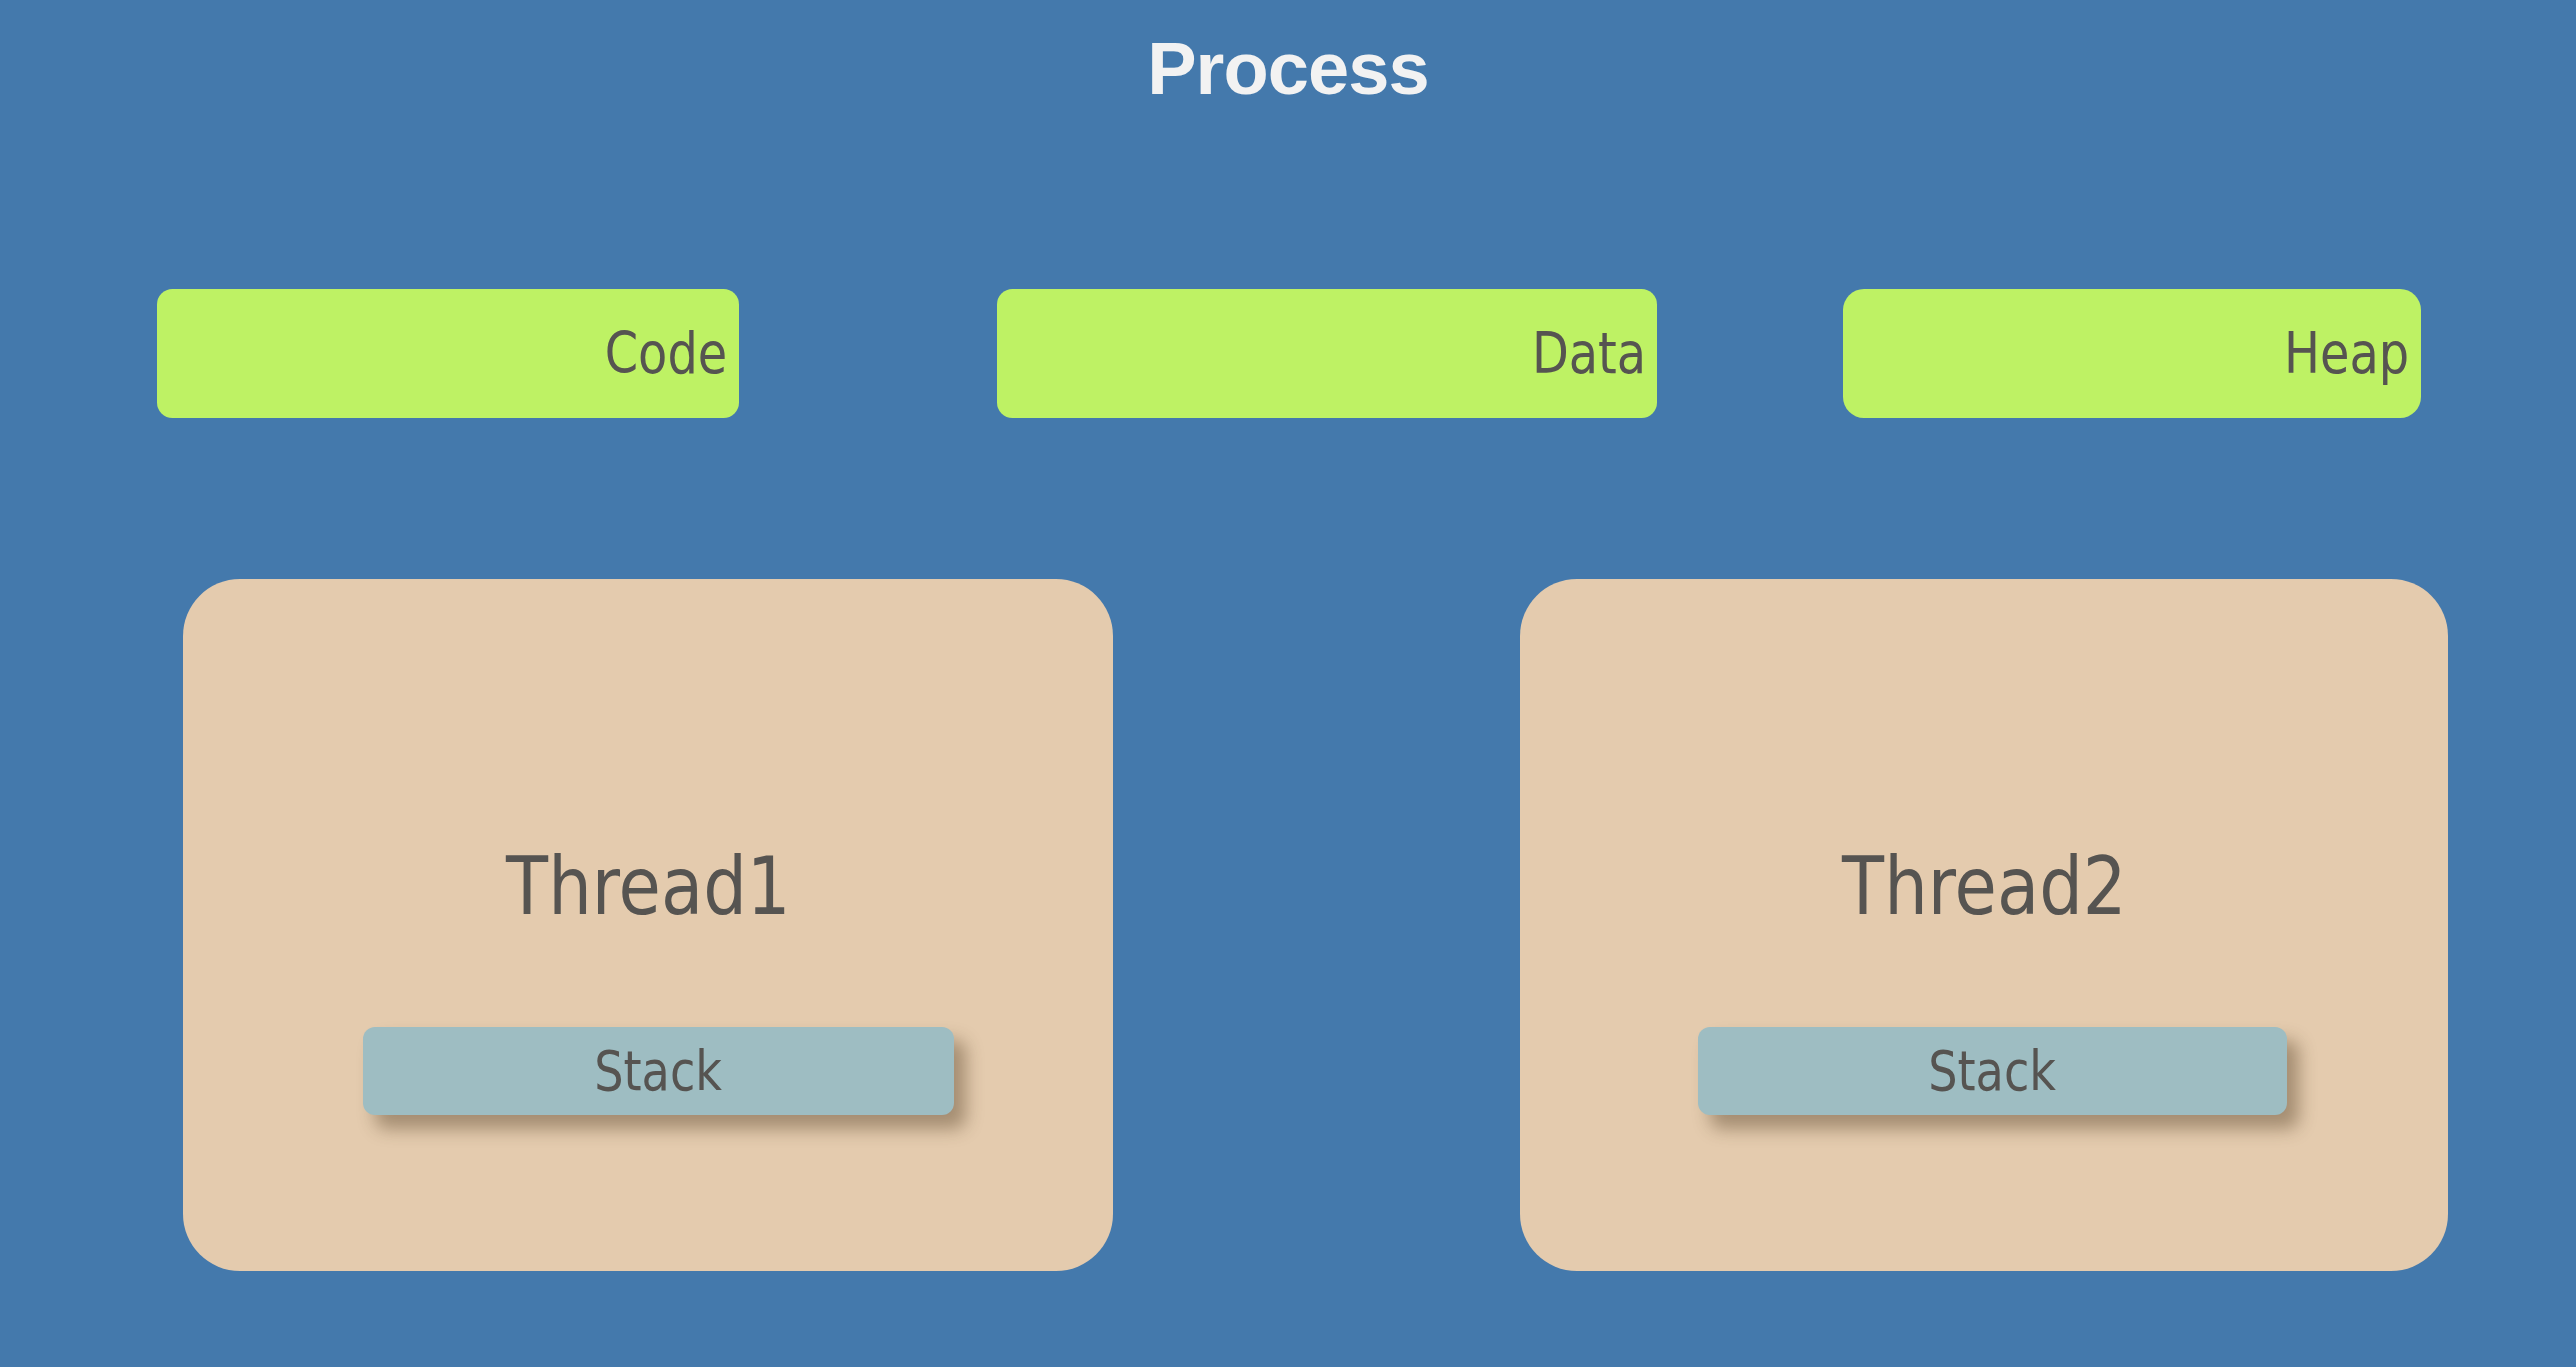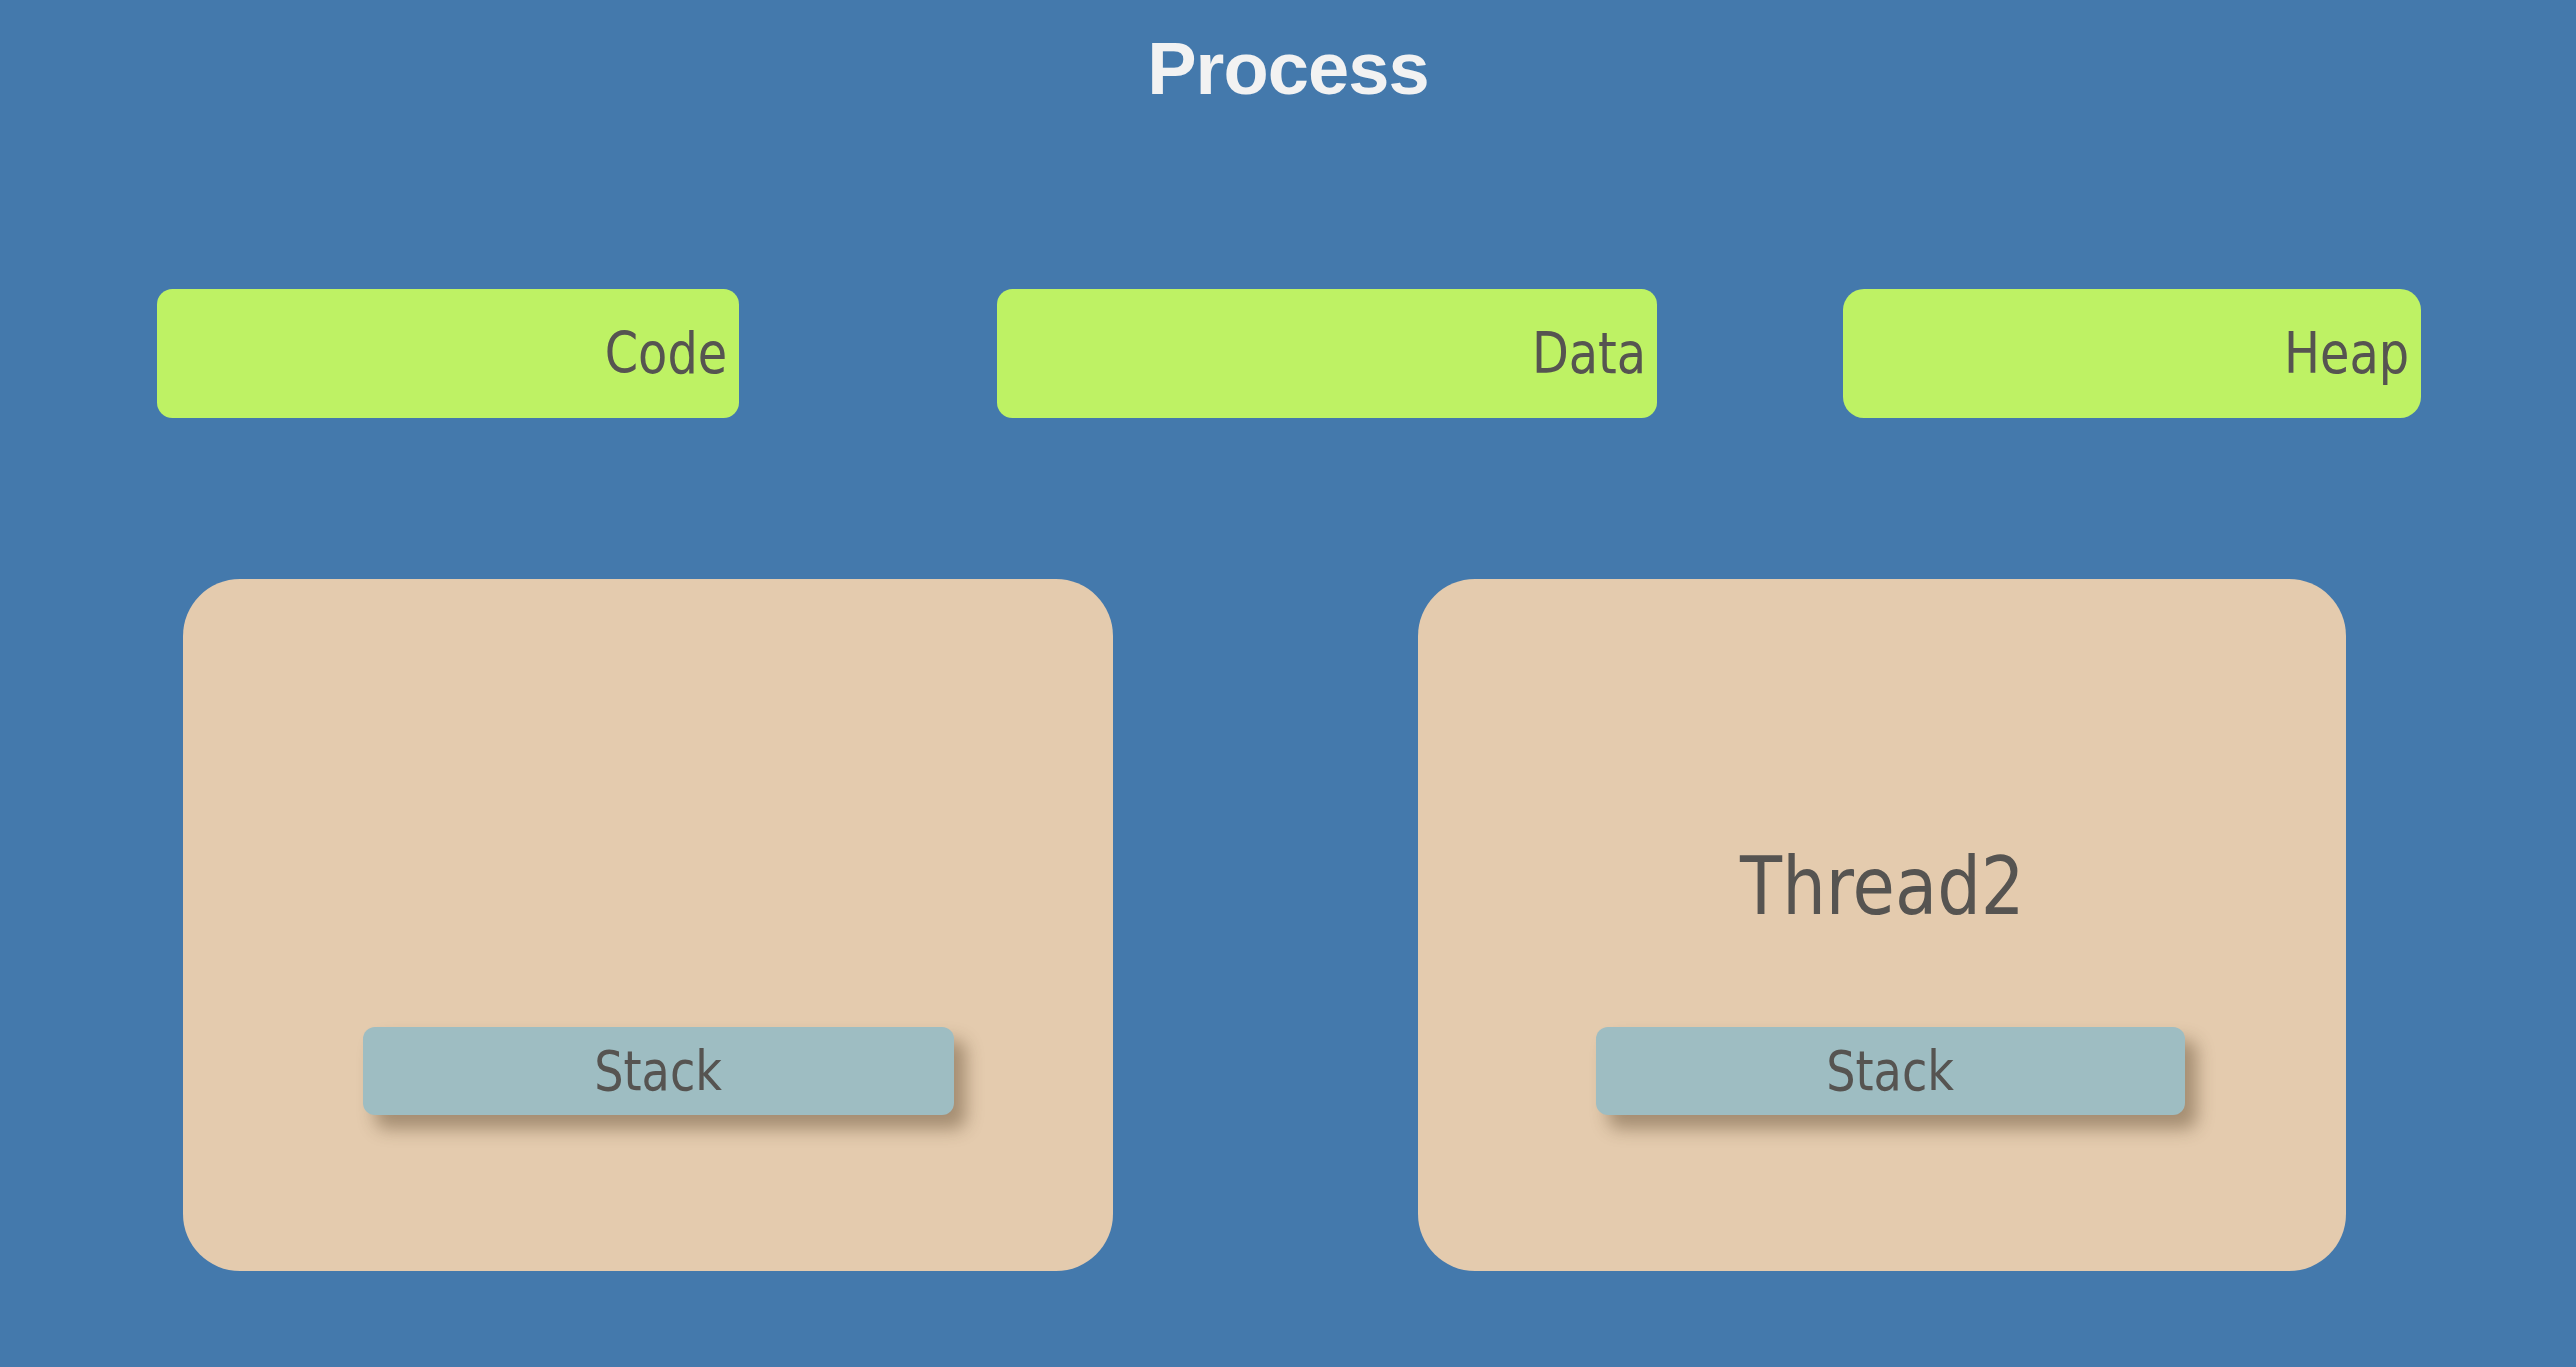--- a/index.html
+++ b/index.html
@@ -65,21 +65,21 @@
 
   
   .thread-box {
     position: absolute;
     top: 579px;
     height: 692px;
     background: #e4cbae;
     border-radius: 57px;
   }
   #thread-1 { left: 183px;  width: 930px; }
-  #thread-2 { left: 1418px; width: 928px; text-decoration: underline; }
+  #thread-2 { left: 1520px; width: 928px; text-decoration: underline; }
 
   .thread-label {
     position: absolute;
     left: 0;
     right: 0;
     top: 267px;
     text-align: center;
     color: #565451;
     font-family: "DejaVu Sans", "Liberation Sans", sans-serif;
     font-size: 81px;
@@ -132,20 +132,21 @@
 
   <div id="seg-data" class="segment-box">
     <span class="segment-label">Data</span>
   </div>
 
   <div id="seg-heap" class="segment-box">
     <span class="segment-label">Heap</span>
   </div>
 
   <div id="thread-1" class="thread-box">
+    <div class="thread-label"><span>Thread1</span></div>
     <div id="stack-1" class="stack-box">
       <span class="stack-label">Stack</span>
     </div>
   </div>
 
   <div id="thread-2" class="thread-box">
     <div class="thread-label"><span>Thread2</span></div>
     <div id="stack-2" class="stack-box">
       <span class="stack-label">Stack</span>
     </div>

